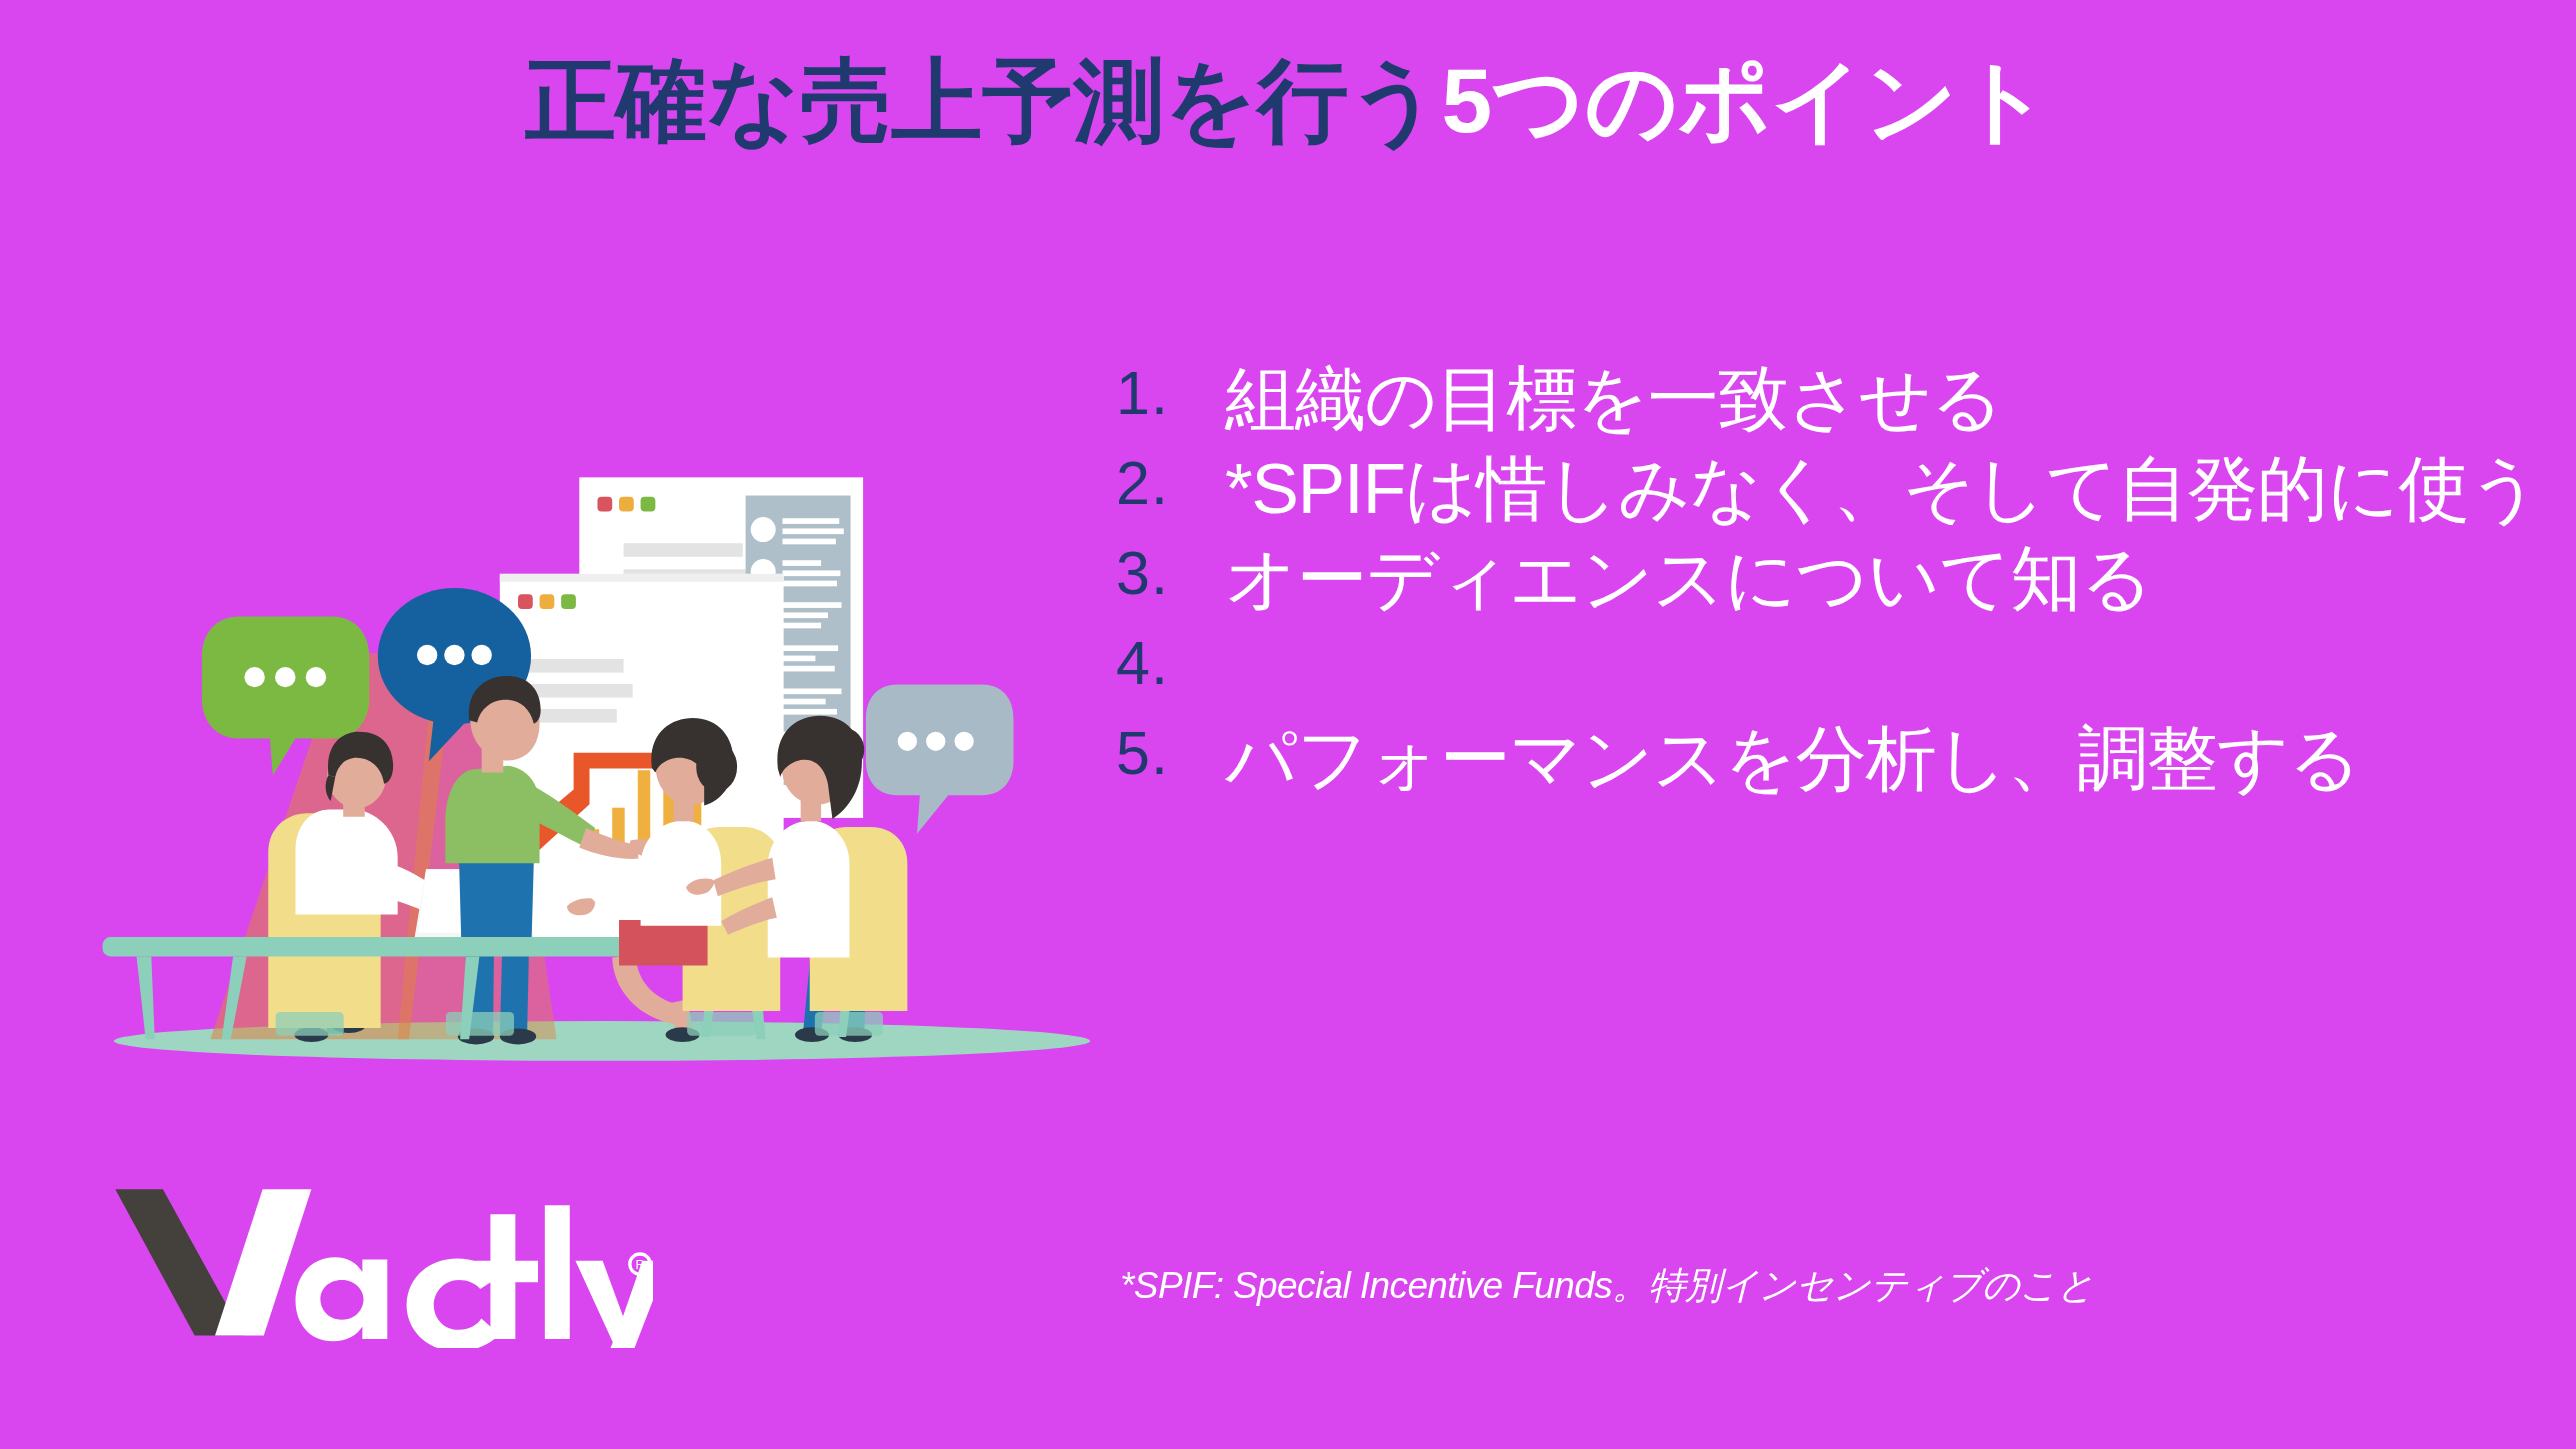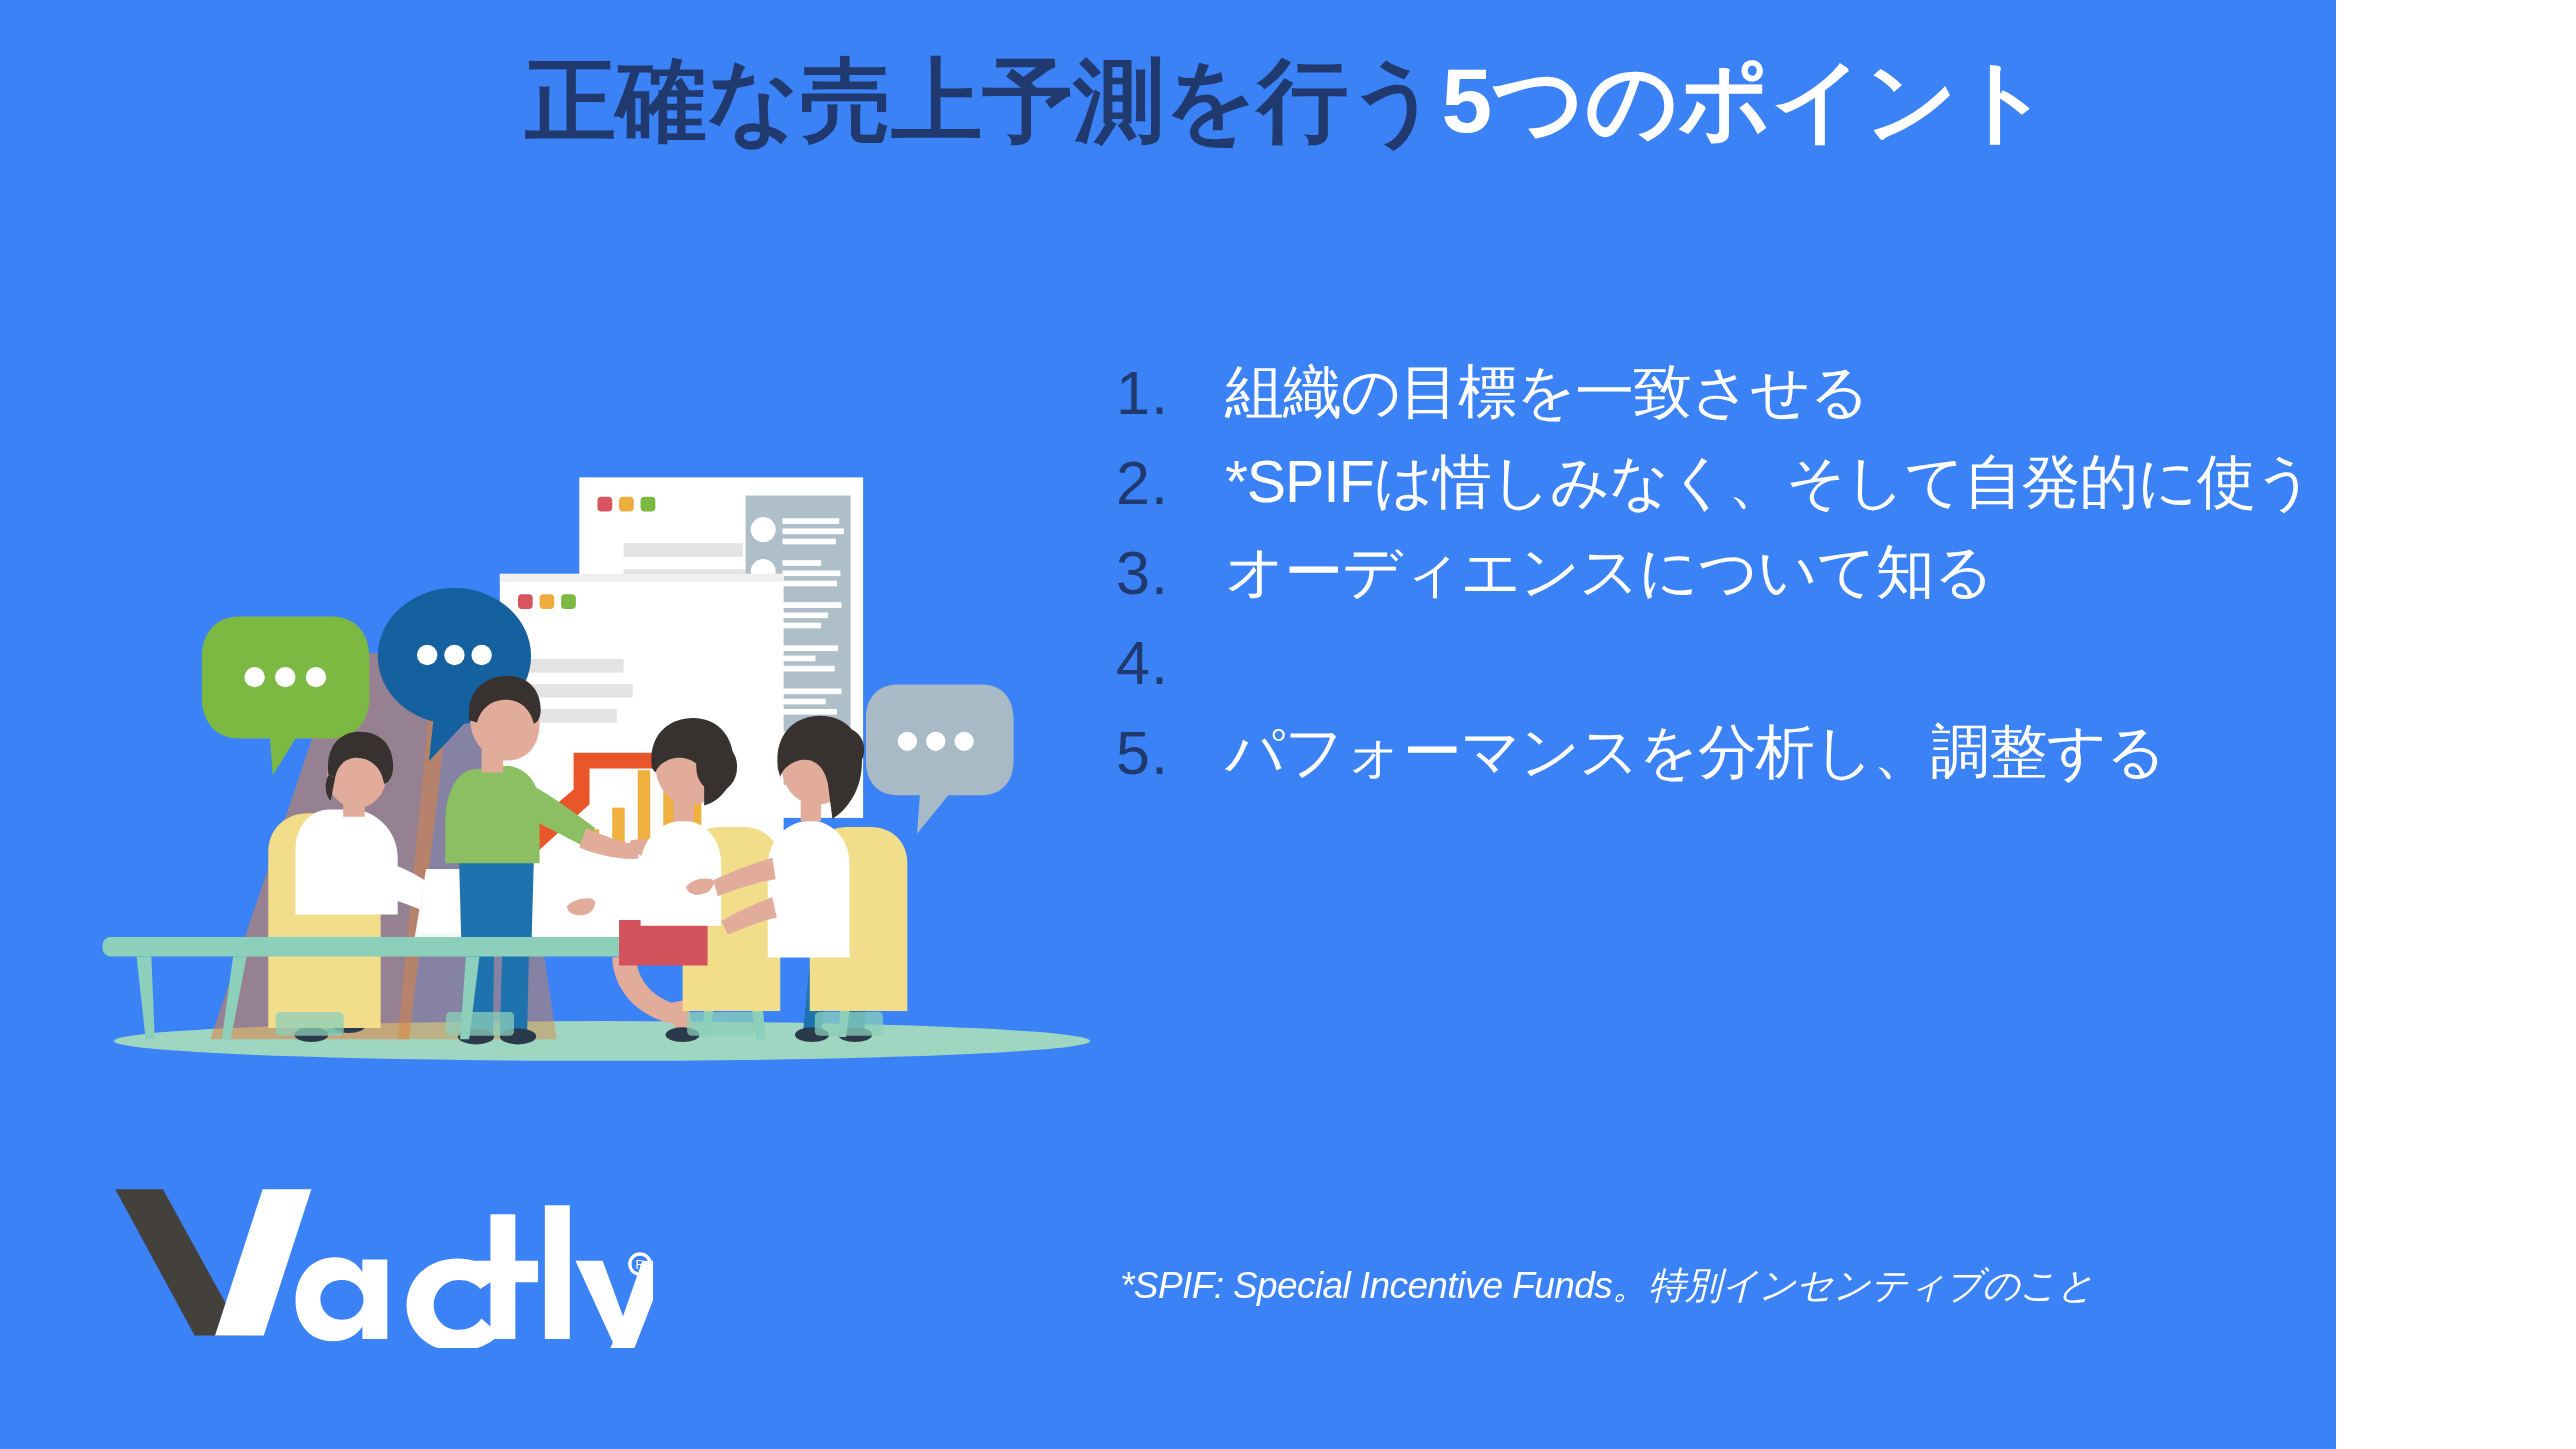--- a/index.html
+++ b/index.html
@@ -7,23 +7,23 @@
     padding: 0;
   }
   body {
     width: 2576px;
     height: 1449px;
     overflow: hidden;
     font-family: "Liberation Sans", sans-serif;
   }
   #slide {
     position: relative;
-    width: 2336px;
+    width: 2576px;
     height: 1449px;
-    background: #3b82f6;
+    background: #d946ef;
     overflow: hidden;
   }
 
   
   #title {
     position: absolute;
     left: 0;
     top: 51px;
     width: 2576px;
     text-align: center;
@@ -54,21 +54,21 @@
     font-size: 61px;
     font-weight: 400;
     line-height: 1.0;
     width: 68px;
     flex: 0 0 68px;
     text-align: left;
     letter-spacing: 1.1px;
   }
   .list-text {
     color: #FFFFFF;
-    font-size: 59px;
+    font-size: 71px;
     font-weight: 400;
     line-height: 1.0;
     white-space: nowrap;
     margin-left: 41px;
     letter-spacing: -1.1px;
   }
 
   
   #footnote {
     position: absolute;

